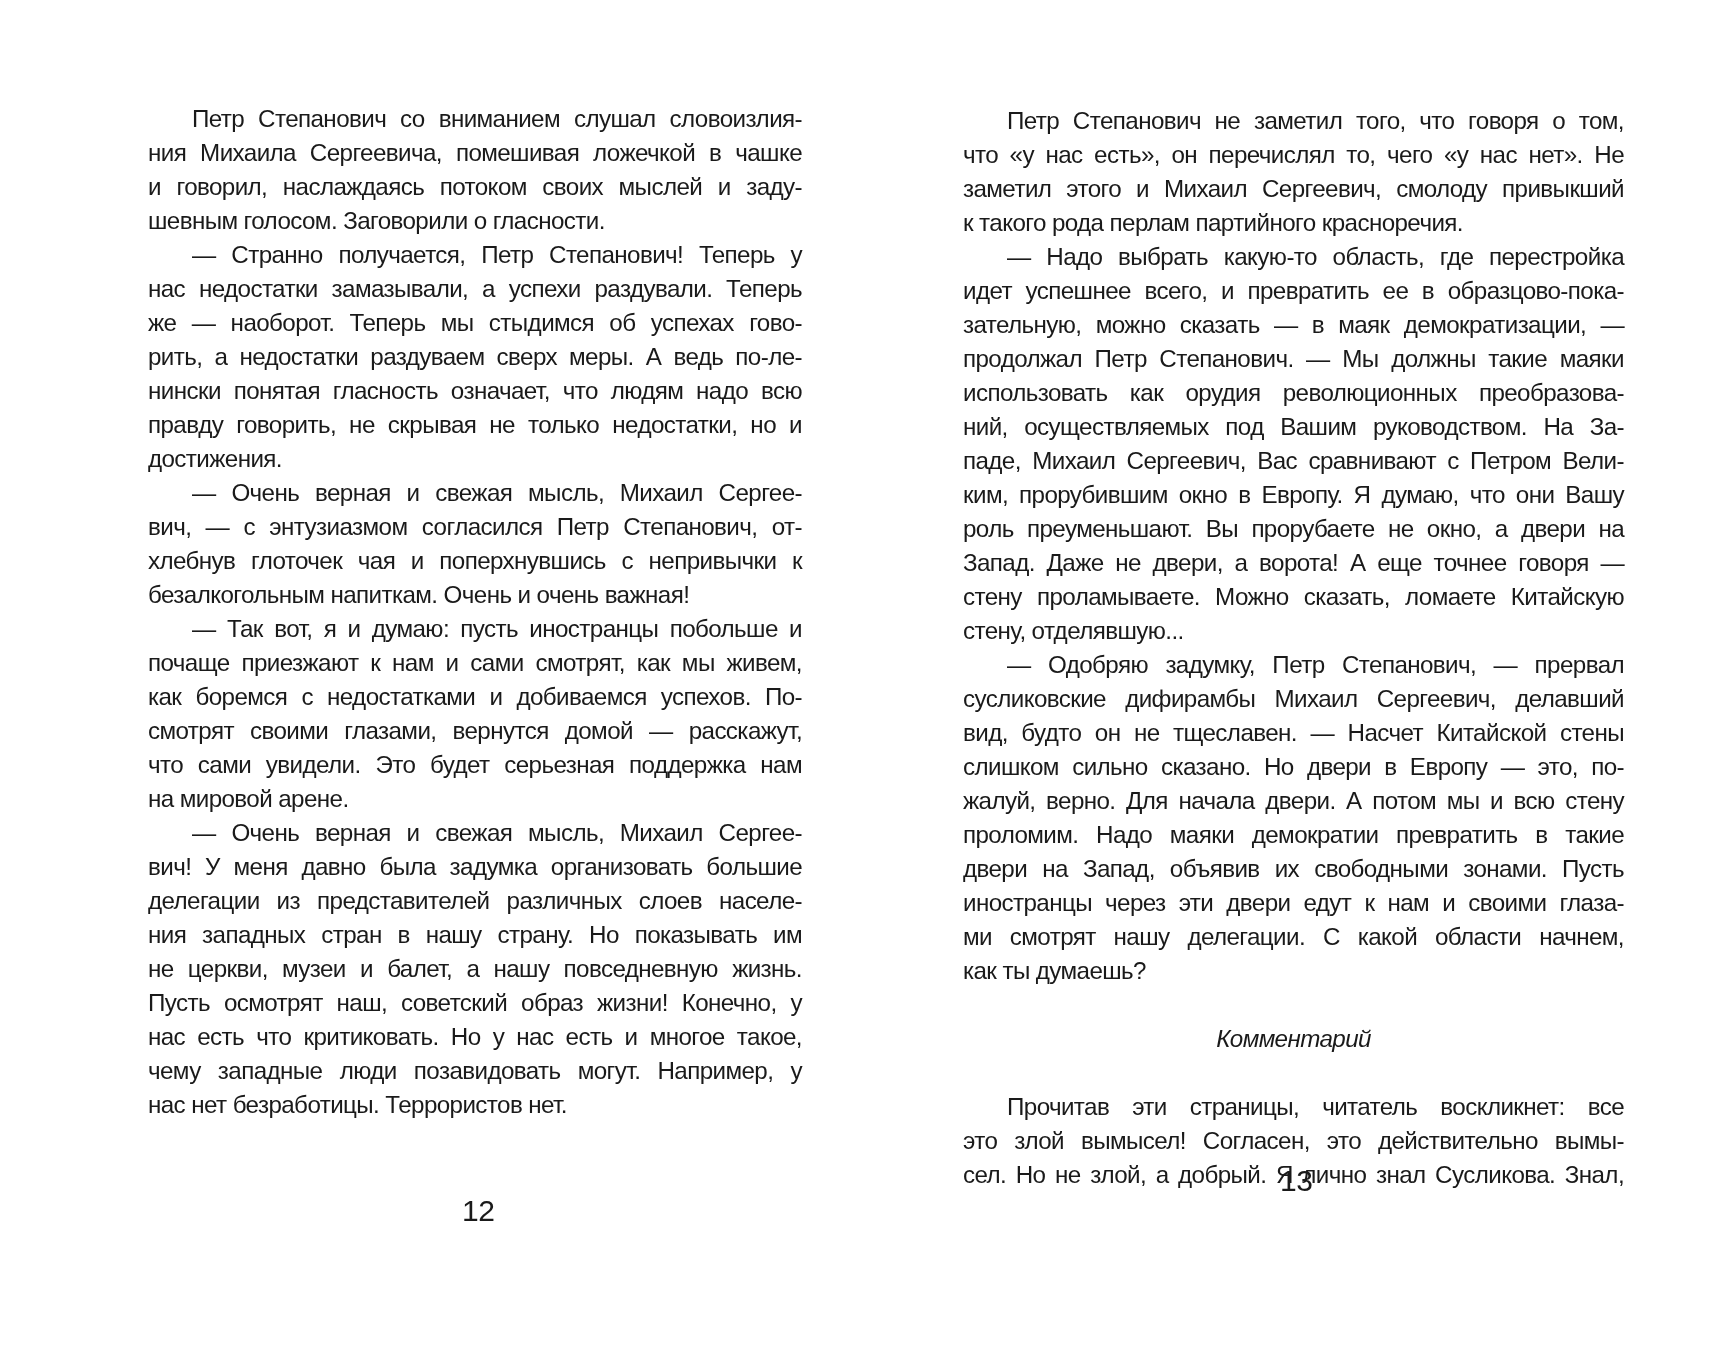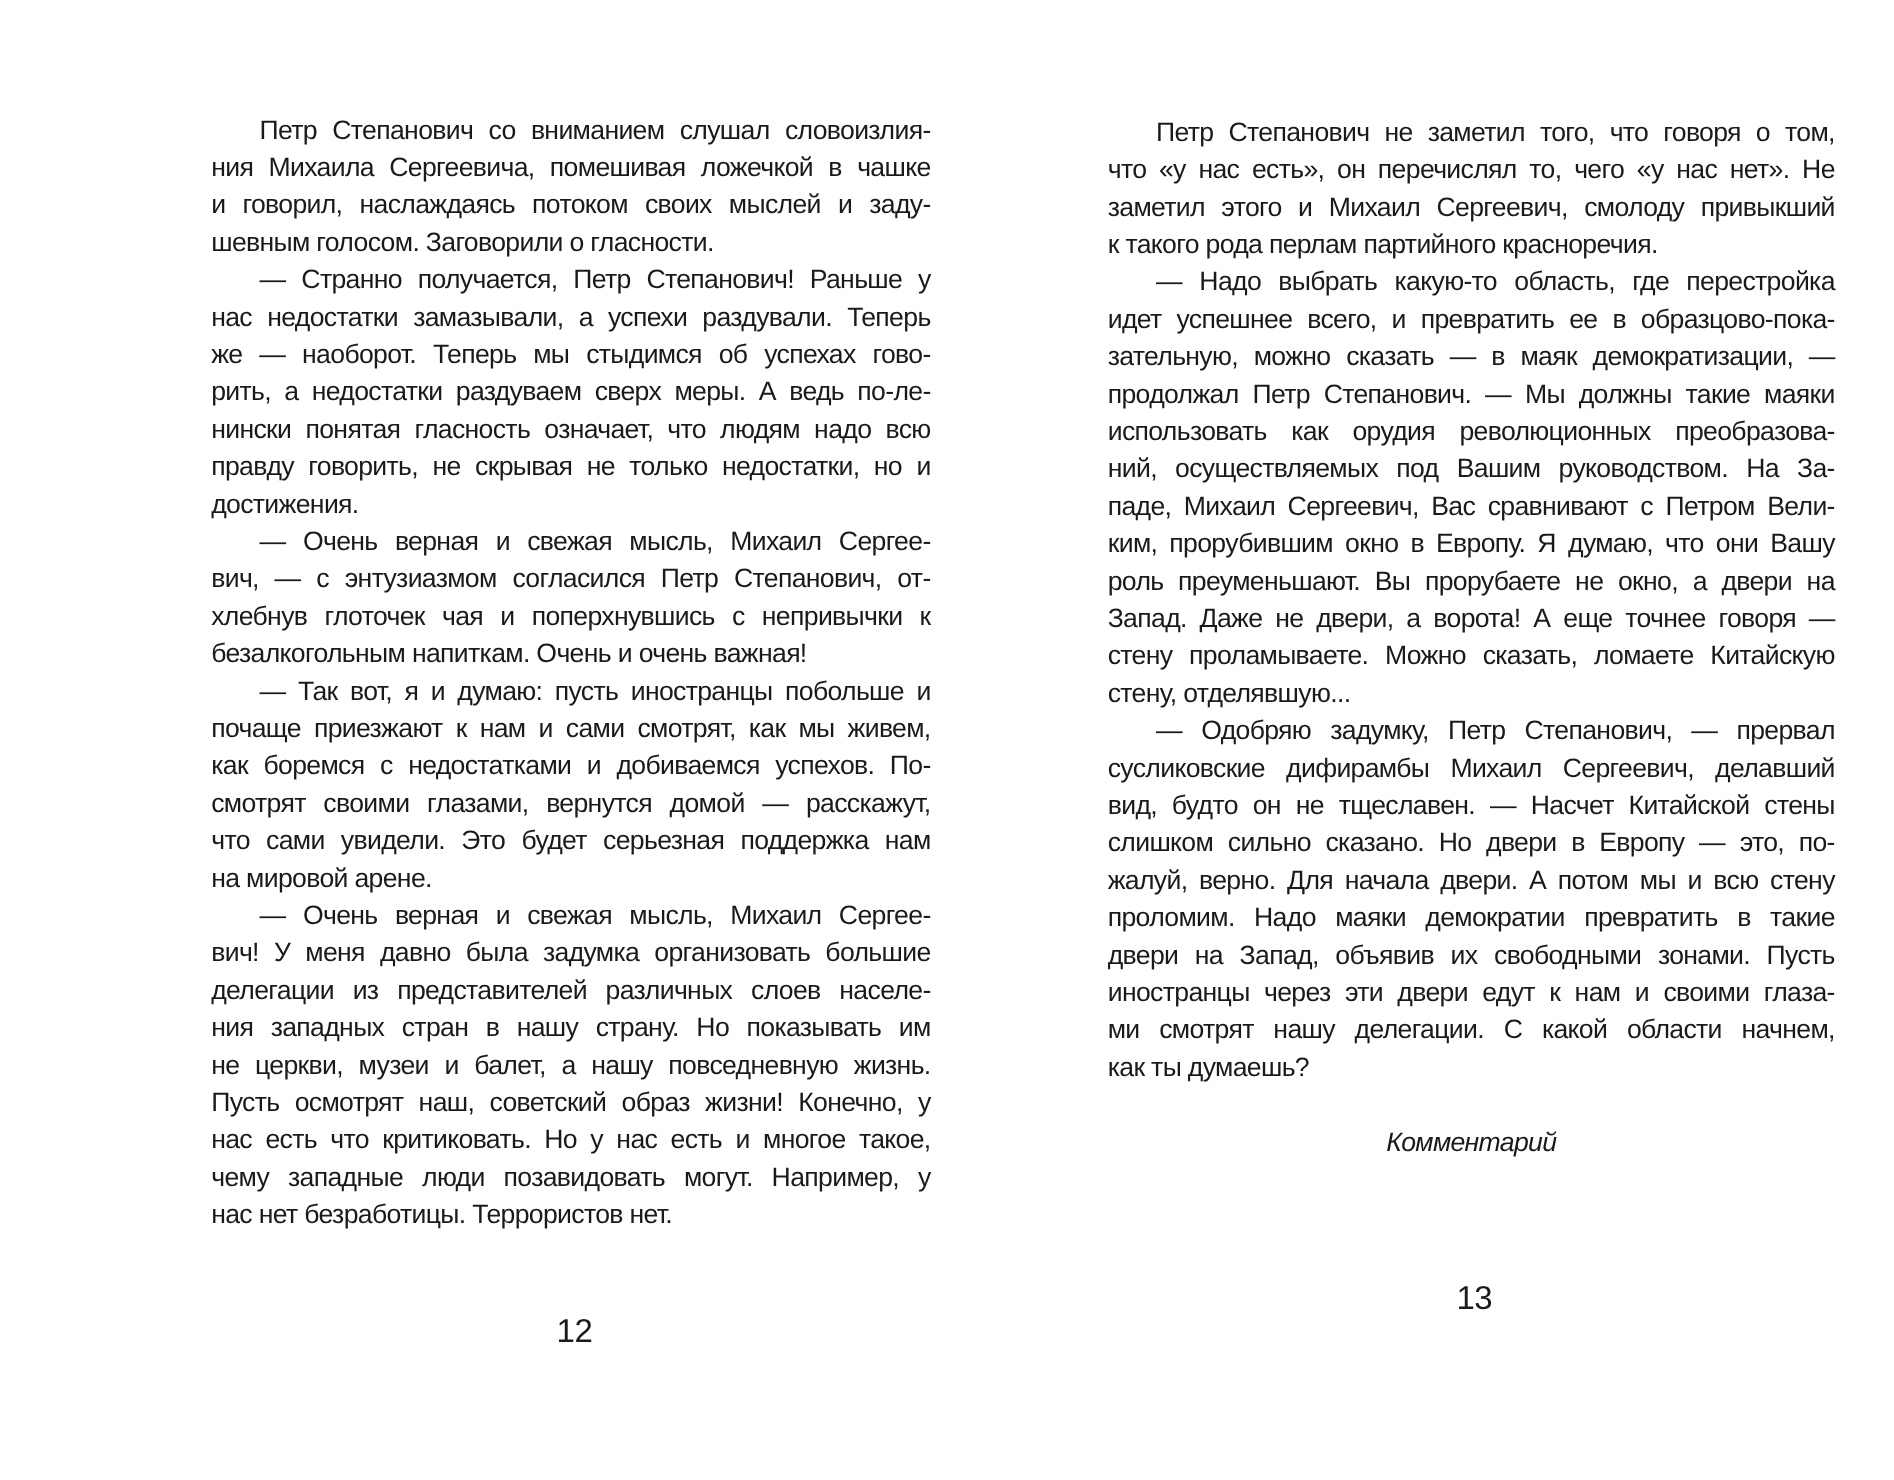--- a/index.html
+++ b/index.html
@@ -12,21 +12,20 @@
       height: 1345px;
       position: relative;
       overflow: hidden;
       font-family: "Liberation Sans", sans-serif;
       color: #1a1a1a;
     }
     .page {
       position: absolute;
       top: 0;
       height: 1345px;
-      margin-left: 44px;
     }
     .page-left { left: 0; width: 861px; }
     .page-right { left: 861px; width: 861px; }
 
     .text-block {
       position: absolute;
       font-size: 24.2px;
       line-height: 34px;
       letter-spacing: -0.6px;
       word-spacing: 0px;
@@ -69,21 +68,21 @@
 
 <div class="page page-left">
   <div class="text-block" id="left-text">
       <div>
         <span class="line indent">Петр Степанович со вниманием слушал словоизлия-</span>
         <span class="line">ния Михаила Сергеевича, помешивая ложечкой в чашке</span>
         <span class="line">и говорил, наслаждаясь потоком своих мыслей и заду-</span>
         <span class="line last">шевным голосом. Заговорили о гласности.</span>
       </div>
       <div>
-        <span class="line indent">— Странно получается, Петр Степанович! Раньше у</span>
+        <span class="line indent">— Странно получается, Петр Степанович! Теперь у</span>
         <span class="line">нас недостатки замазывали, а успехи раздували. Теперь</span>
         <span class="line">же — наоборот. Теперь мы стыдимся об успехах гово-</span>
         <span class="line">рить, а недостатки раздуваем сверх меры. А ведь по-ле-</span>
         <span class="line">нински понятая гласность означает, что людям надо всю</span>
         <span class="line">правду говорить, не скрывая не только недостатки, но и</span>
         <span class="line last">достижения.</span>
       </div>
       <div>
         <span class="line indent">— Очень верная и свежая мысль, Михаил Сергее-</span>
         <span class="line">вич, — с энтузиазмом согласился Петр Степанович, от-</span>
@@ -143,15 +142,20 @@
         <span class="line">жалуй, верно. Для начала двери. А потом мы и всю стену</span>
         <span class="line">проломим. Надо маяки демократии превратить в такие</span>
         <span class="line">двери на Запад, объявив их свободными зонами. Пусть</span>
         <span class="line">иностранцы через эти двери едут к нам и своими глаза-</span>
         <span class="line">ми смотрят нашу делегации. С какой области начнем,</span>
         <span class="line last">как ты думаешь?</span>
       </div>
       <span class="spacer"></span>
       <span class="heading">Комментарий</span>
       <span class="spacer"></span>
+      <div>
+        <span class="line indent">Прочитав эти страницы, читатель воскликнет: все</span>
+        <span class="line">это злой вымысел! Согласен, это действительно вымы-</span>
+        <span class="line">сел. Но не злой, а добрый. Я лично знал Сусликова. Знал,</span>
+      </div>
     </div>
   <div class="page-number">13</div>
 </div>
 
 </body></html>

